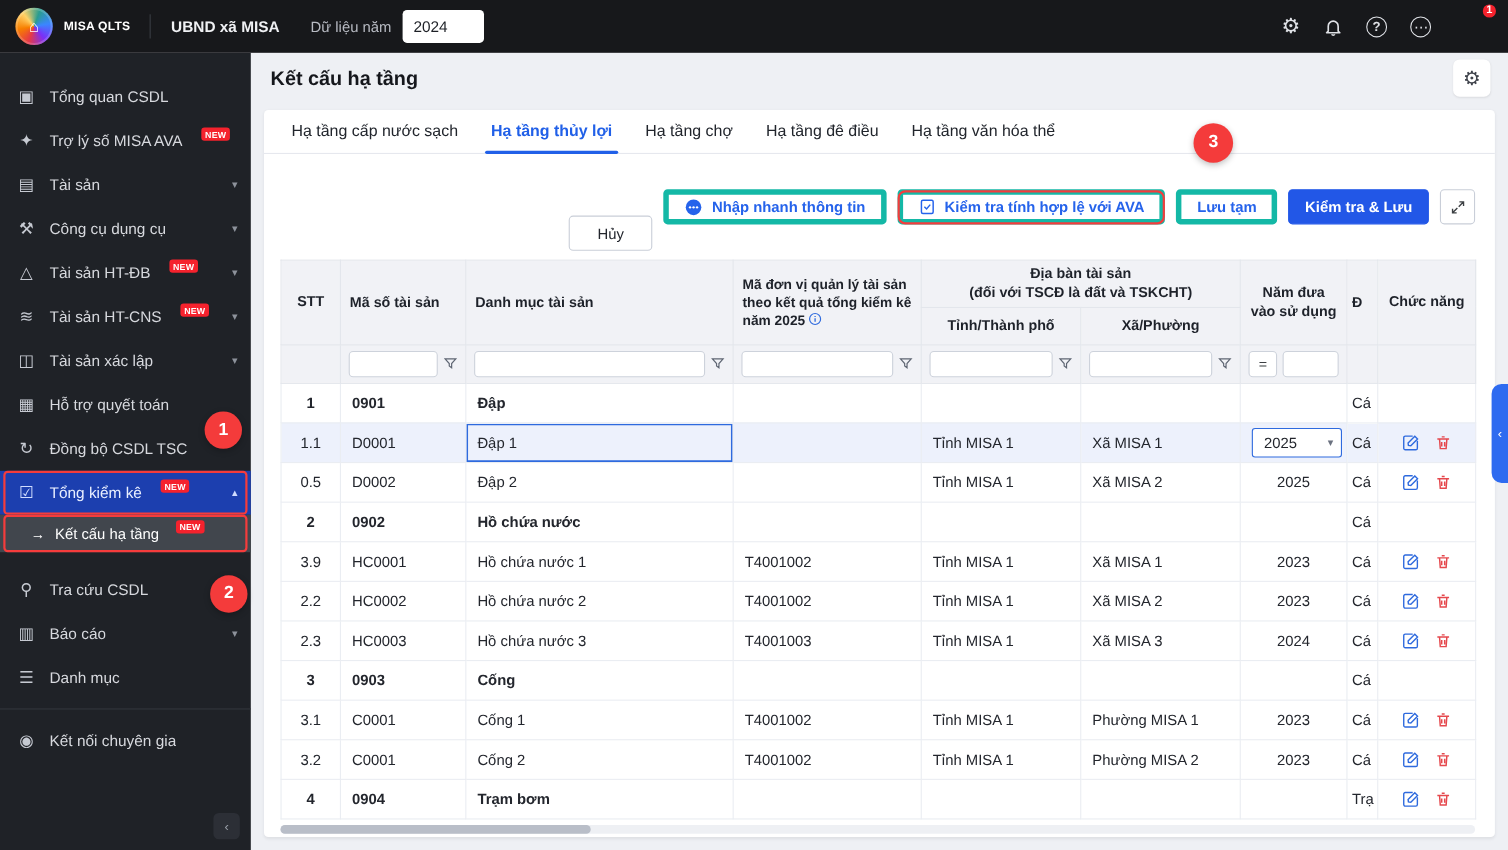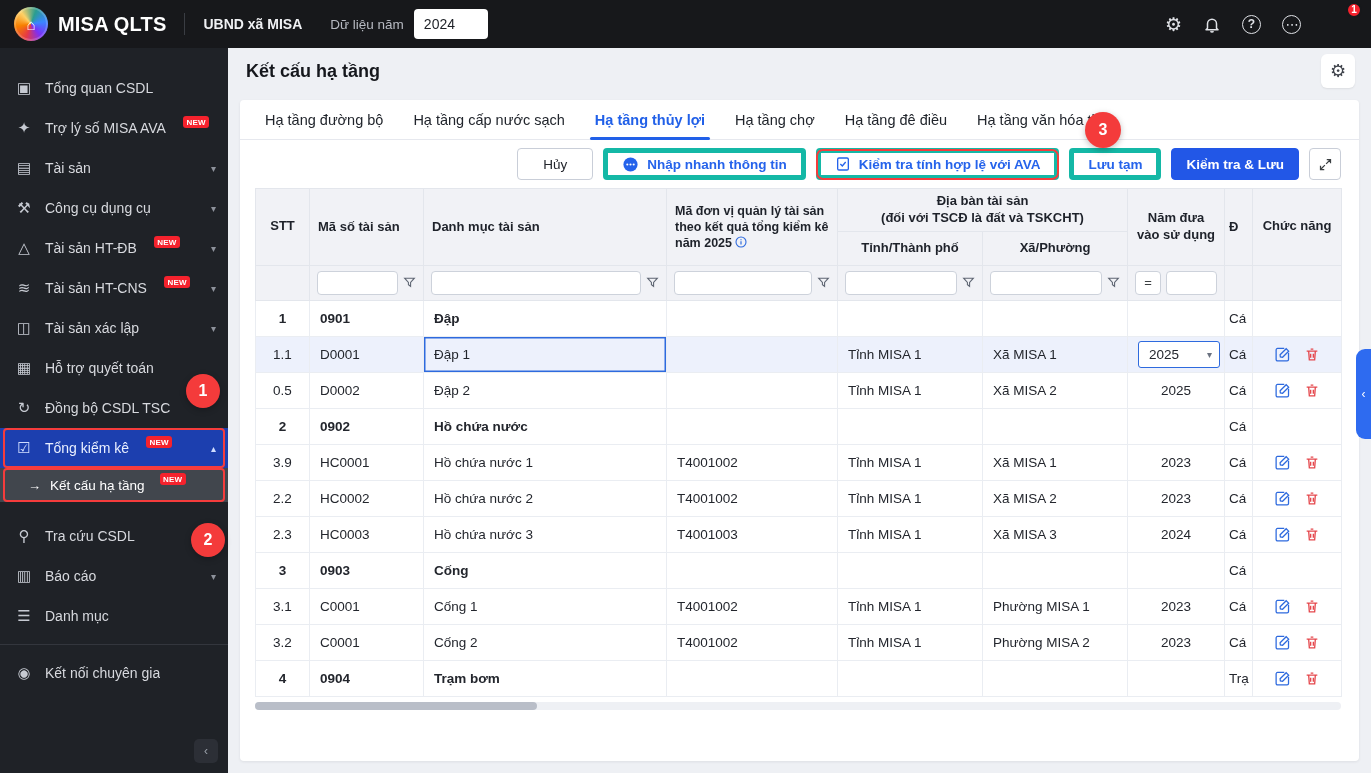--- a/index.html
+++ b/index.html
@@ -6,21 +6,21 @@
   html,body { width:1371px; height:773px; overflow:hidden;
     font-family:"Liberation Sans","DejaVu Sans",sans-serif; background:#eef0f4; position:relative; }
 
   
   .topbar{position:absolute;left:0;top:0;width:1371px;height:48px;background:#17181b;
     display:flex;align-items:center;padding:0 16px 0 14px;z-index:10;}
   .logo{width:34px;height:34px;border-radius:50%;flex:none;
     background:conic-gradient(from 200deg,#e63946,#f77f00,#ffd166,#2a9d8f,#3a86ff,#7b2ff7,#e63946);
     display:flex;align-items:center;justify-content:center;color:#fff;font-size:15px;
     box-shadow:inset 0 0 0 2px rgba(255,255,255,.18);}
-  .app-name{font-size:20px;font-weight:700;color:#fff;margin-left:10px;letter-spacing:.2px;}
+  .app-name{font-size:11px;font-weight:700;color:#fff;margin-left:10px;letter-spacing:.2px;}
   .tb-sep{width:1px;height:22px;background:#3a3d43;margin:0 18px;}
   .org{font-size:14px;color:#f0f1f4;font-weight:600;}
   .year-label{margin-left:28px;font-size:13.5px;color:#b7bac2;}
   .year-input{margin-left:10px;width:74px;height:30px;border-radius:4px;border:none;background:#fff;
     font:inherit;font-size:14px;color:#1d2026;padding:0 10px;}
   .tb-right{margin-left:auto;display:flex;align-items:center;gap:21px;}
   .tb-icon{color:#dfe1e6;font-size:19px;cursor:pointer;display:flex;align-items:center;line-height:1;}
   .ring{width:19px;height:19px;border:1.7px solid #dfe1e6;border-radius:50%;
     display:flex;align-items:center;justify-content:center;font-size:12px;font-weight:700;}
   .ring.more{font-size:13px;font-weight:400;letter-spacing:-1px;}
@@ -67,21 +67,21 @@
   .tabs{display:flex;height:40px;border-bottom:1px solid #e6e8ee;padding:0 10px;flex:none;}
   .tab{display:flex;align-items:center;padding:0 15px;font-size:14.5px;color:#21252c;cursor:pointer;position:relative;}
   .tab.active{color:#2160e8;font-weight:700;}
   .tab.active::after{content:"";position:absolute;left:10px;right:10px;bottom:-1px;height:3px;
     background:#2160e8;border-radius:2px;}
 
   .toolbar{display:flex;align-items:center;justify-content:flex-end;gap:10px;padding:8px 18px;flex:none;}
   .btn{height:32px;border-radius:4px;font-size:13.5px;font-weight:600;display:inline-flex;align-items:center;
     gap:8px;padding:0 14px;background:#fff;border:1px solid #c9ced8;color:#23262d;cursor:pointer;
     font-family:inherit;white-space:nowrap;}
-  .btn-plain{font-weight:500;min-width:76px;justify-content:center;}
+  .btn-plain{font-weight:500;min-width:76px;justify-content:center;margin-top:48px;}
   .btn-blue{border:5px solid #14b8a6;color:#2563eb;}
   .btn-primary{background:#2257e7;border-color:#2257e7;color:#fff;}
   .btn-ava{position:relative;}
   .btn-ava::after{content:"";position:absolute;inset:-4.5px;border:2.5px solid #f53c3c;border-radius:7px;pointer-events:none;}
   .btn-expand{width:32px;padding:0;justify-content:center;}
 
   
   .table-wrap{margin:0 18px 0 15px;flex:none;}
   table{border-collapse:collapse;table-layout:fixed;width:1086px;}
   thead th{background:#f1f2f6;border:1px solid #e3e6ec;font-size:13px;font-weight:700;color:#1e222a;
@@ -259,23 +259,20 @@
 <main class="main">
   <div class="page-head">
     <div class="page-title">Kết cấu hạ tầng</div>
     <div class="head-gear">
         <span>⚙</span>
       </div>
   </div>
 
   <section class="card">
     <div class="tabs">
-        <div class="tab">
-          <span class="t-lbl">Hạ tầng đường bộ</span>
-        </div>
         <div class="tab">
           <span class="t-lbl">Hạ tầng cấp nước sạch</span>
         </div>
         <div class="tab active">
           <span class="t-lbl">Hạ tầng thủy lợi</span>
         </div>
         <div class="tab">
           <span class="t-lbl">Hạ tầng chợ</span>
         </div>
         <div class="tab">

